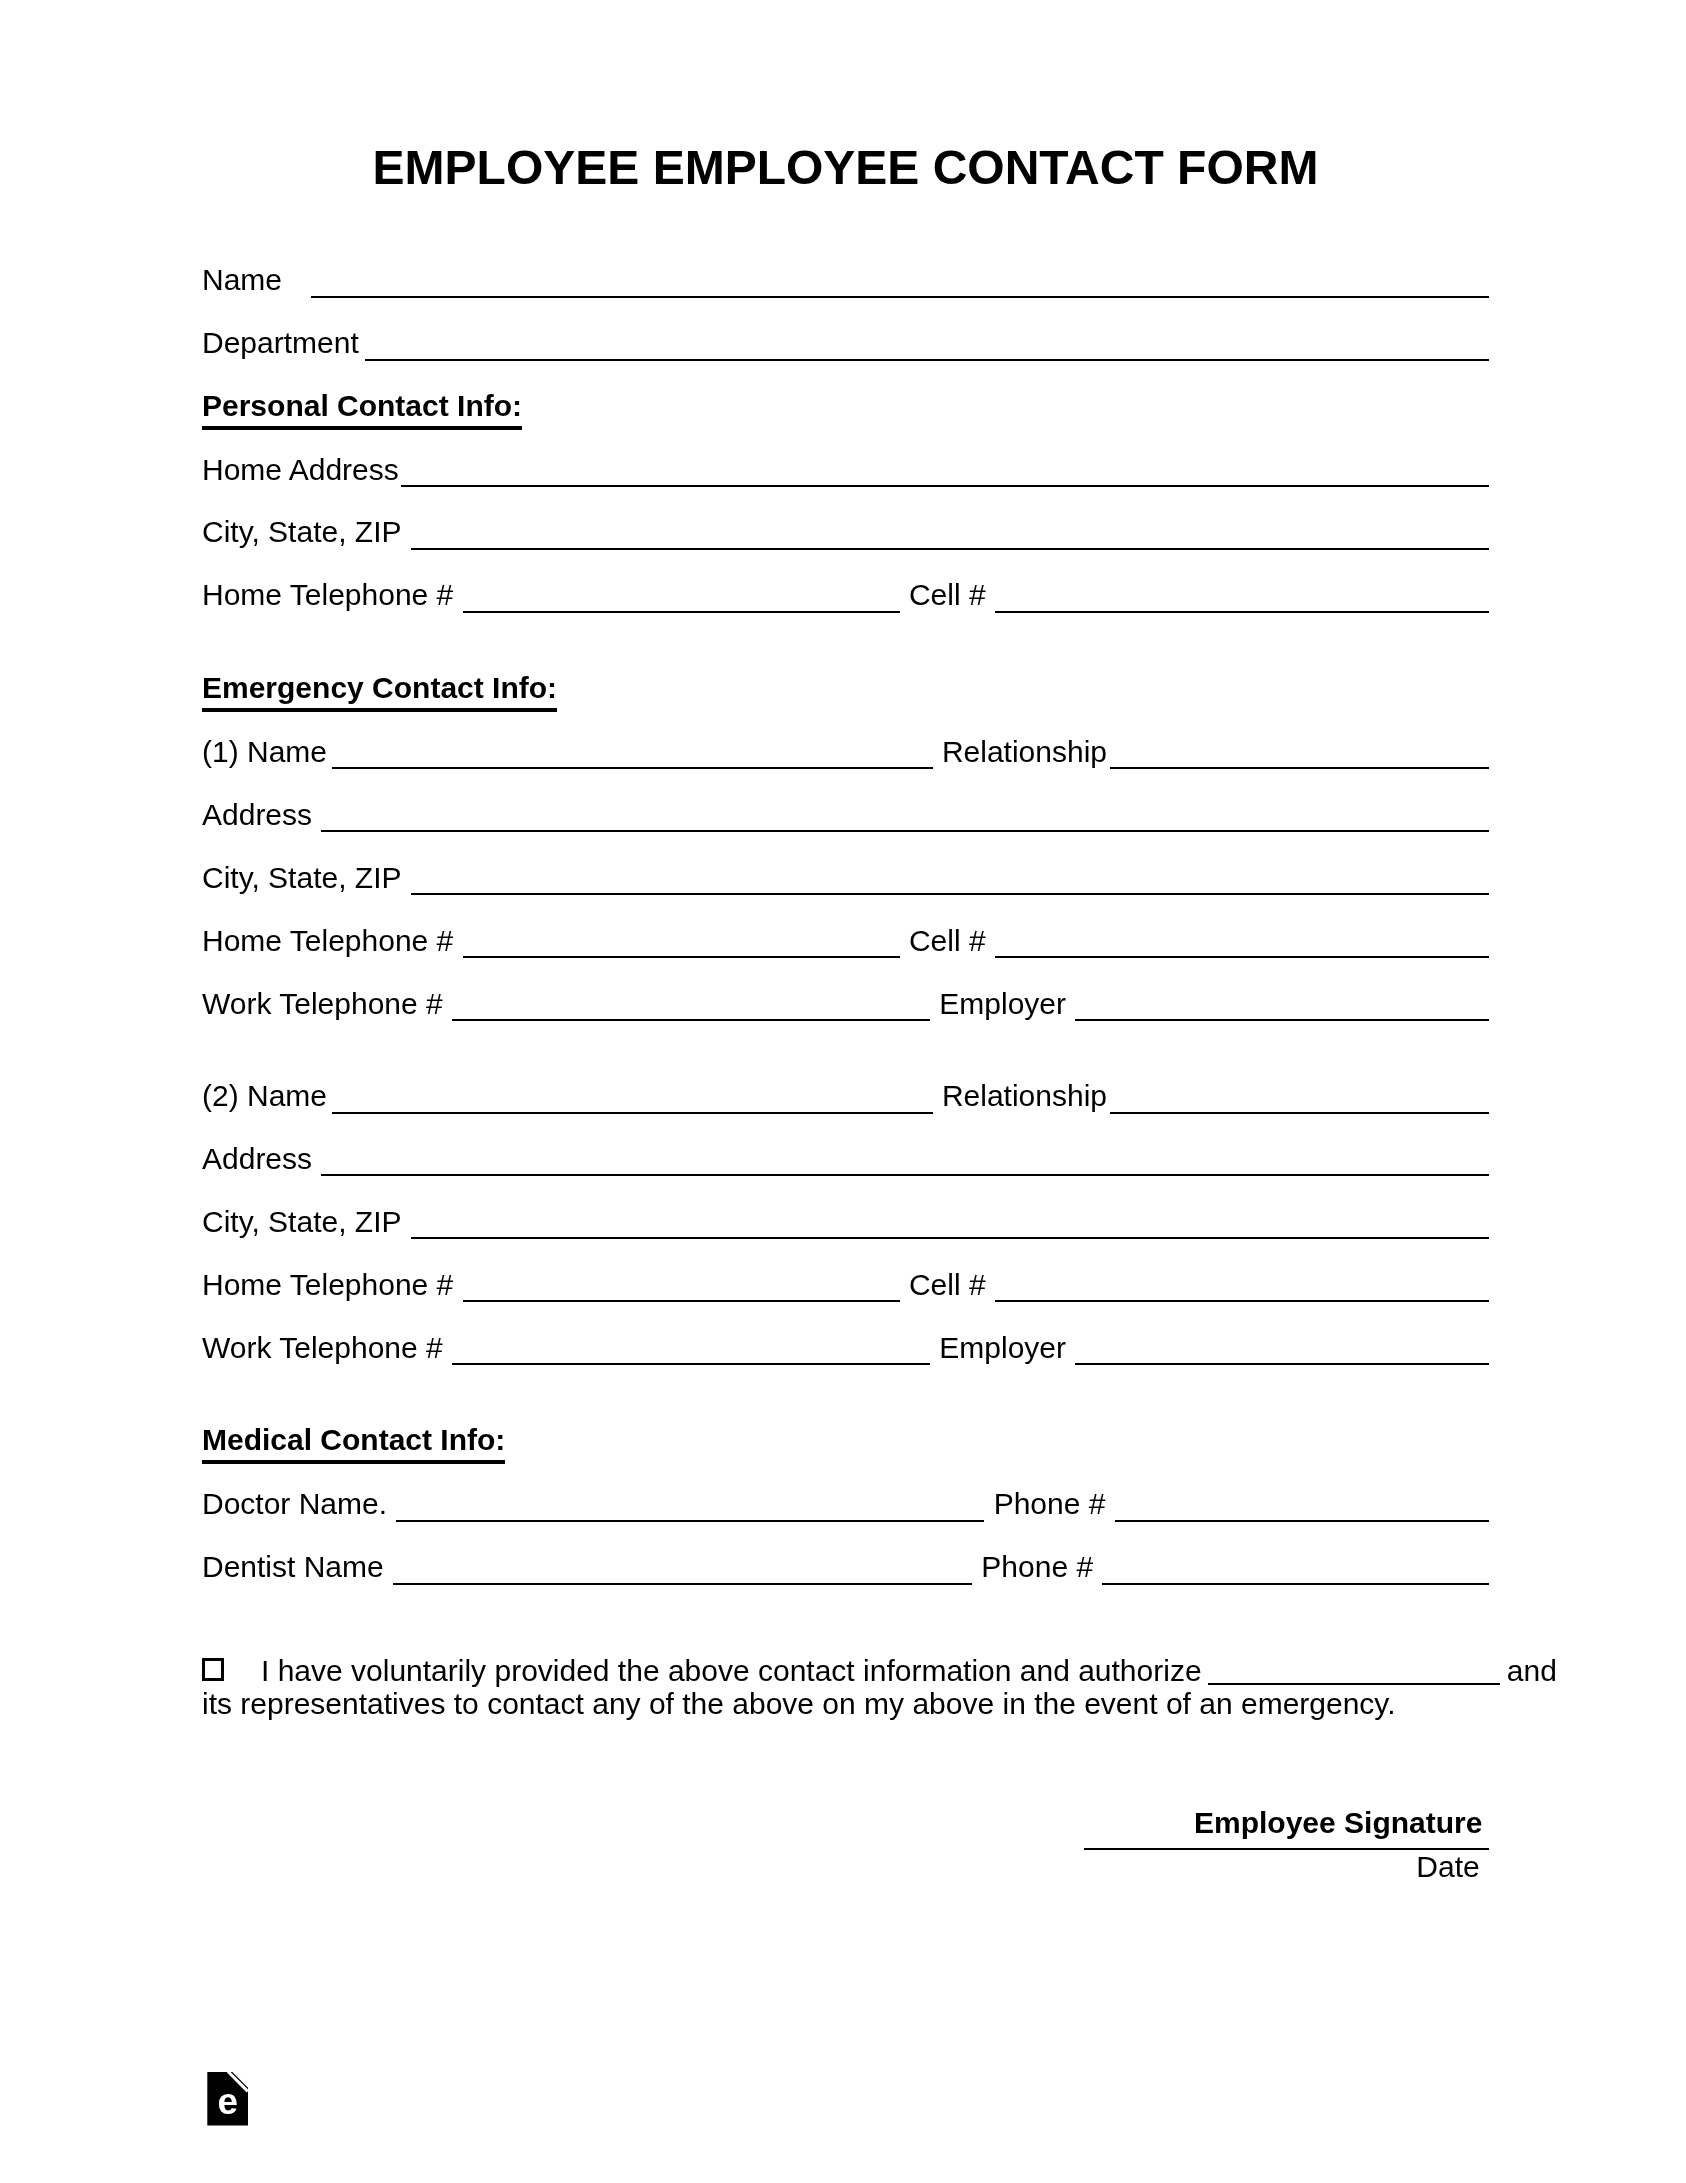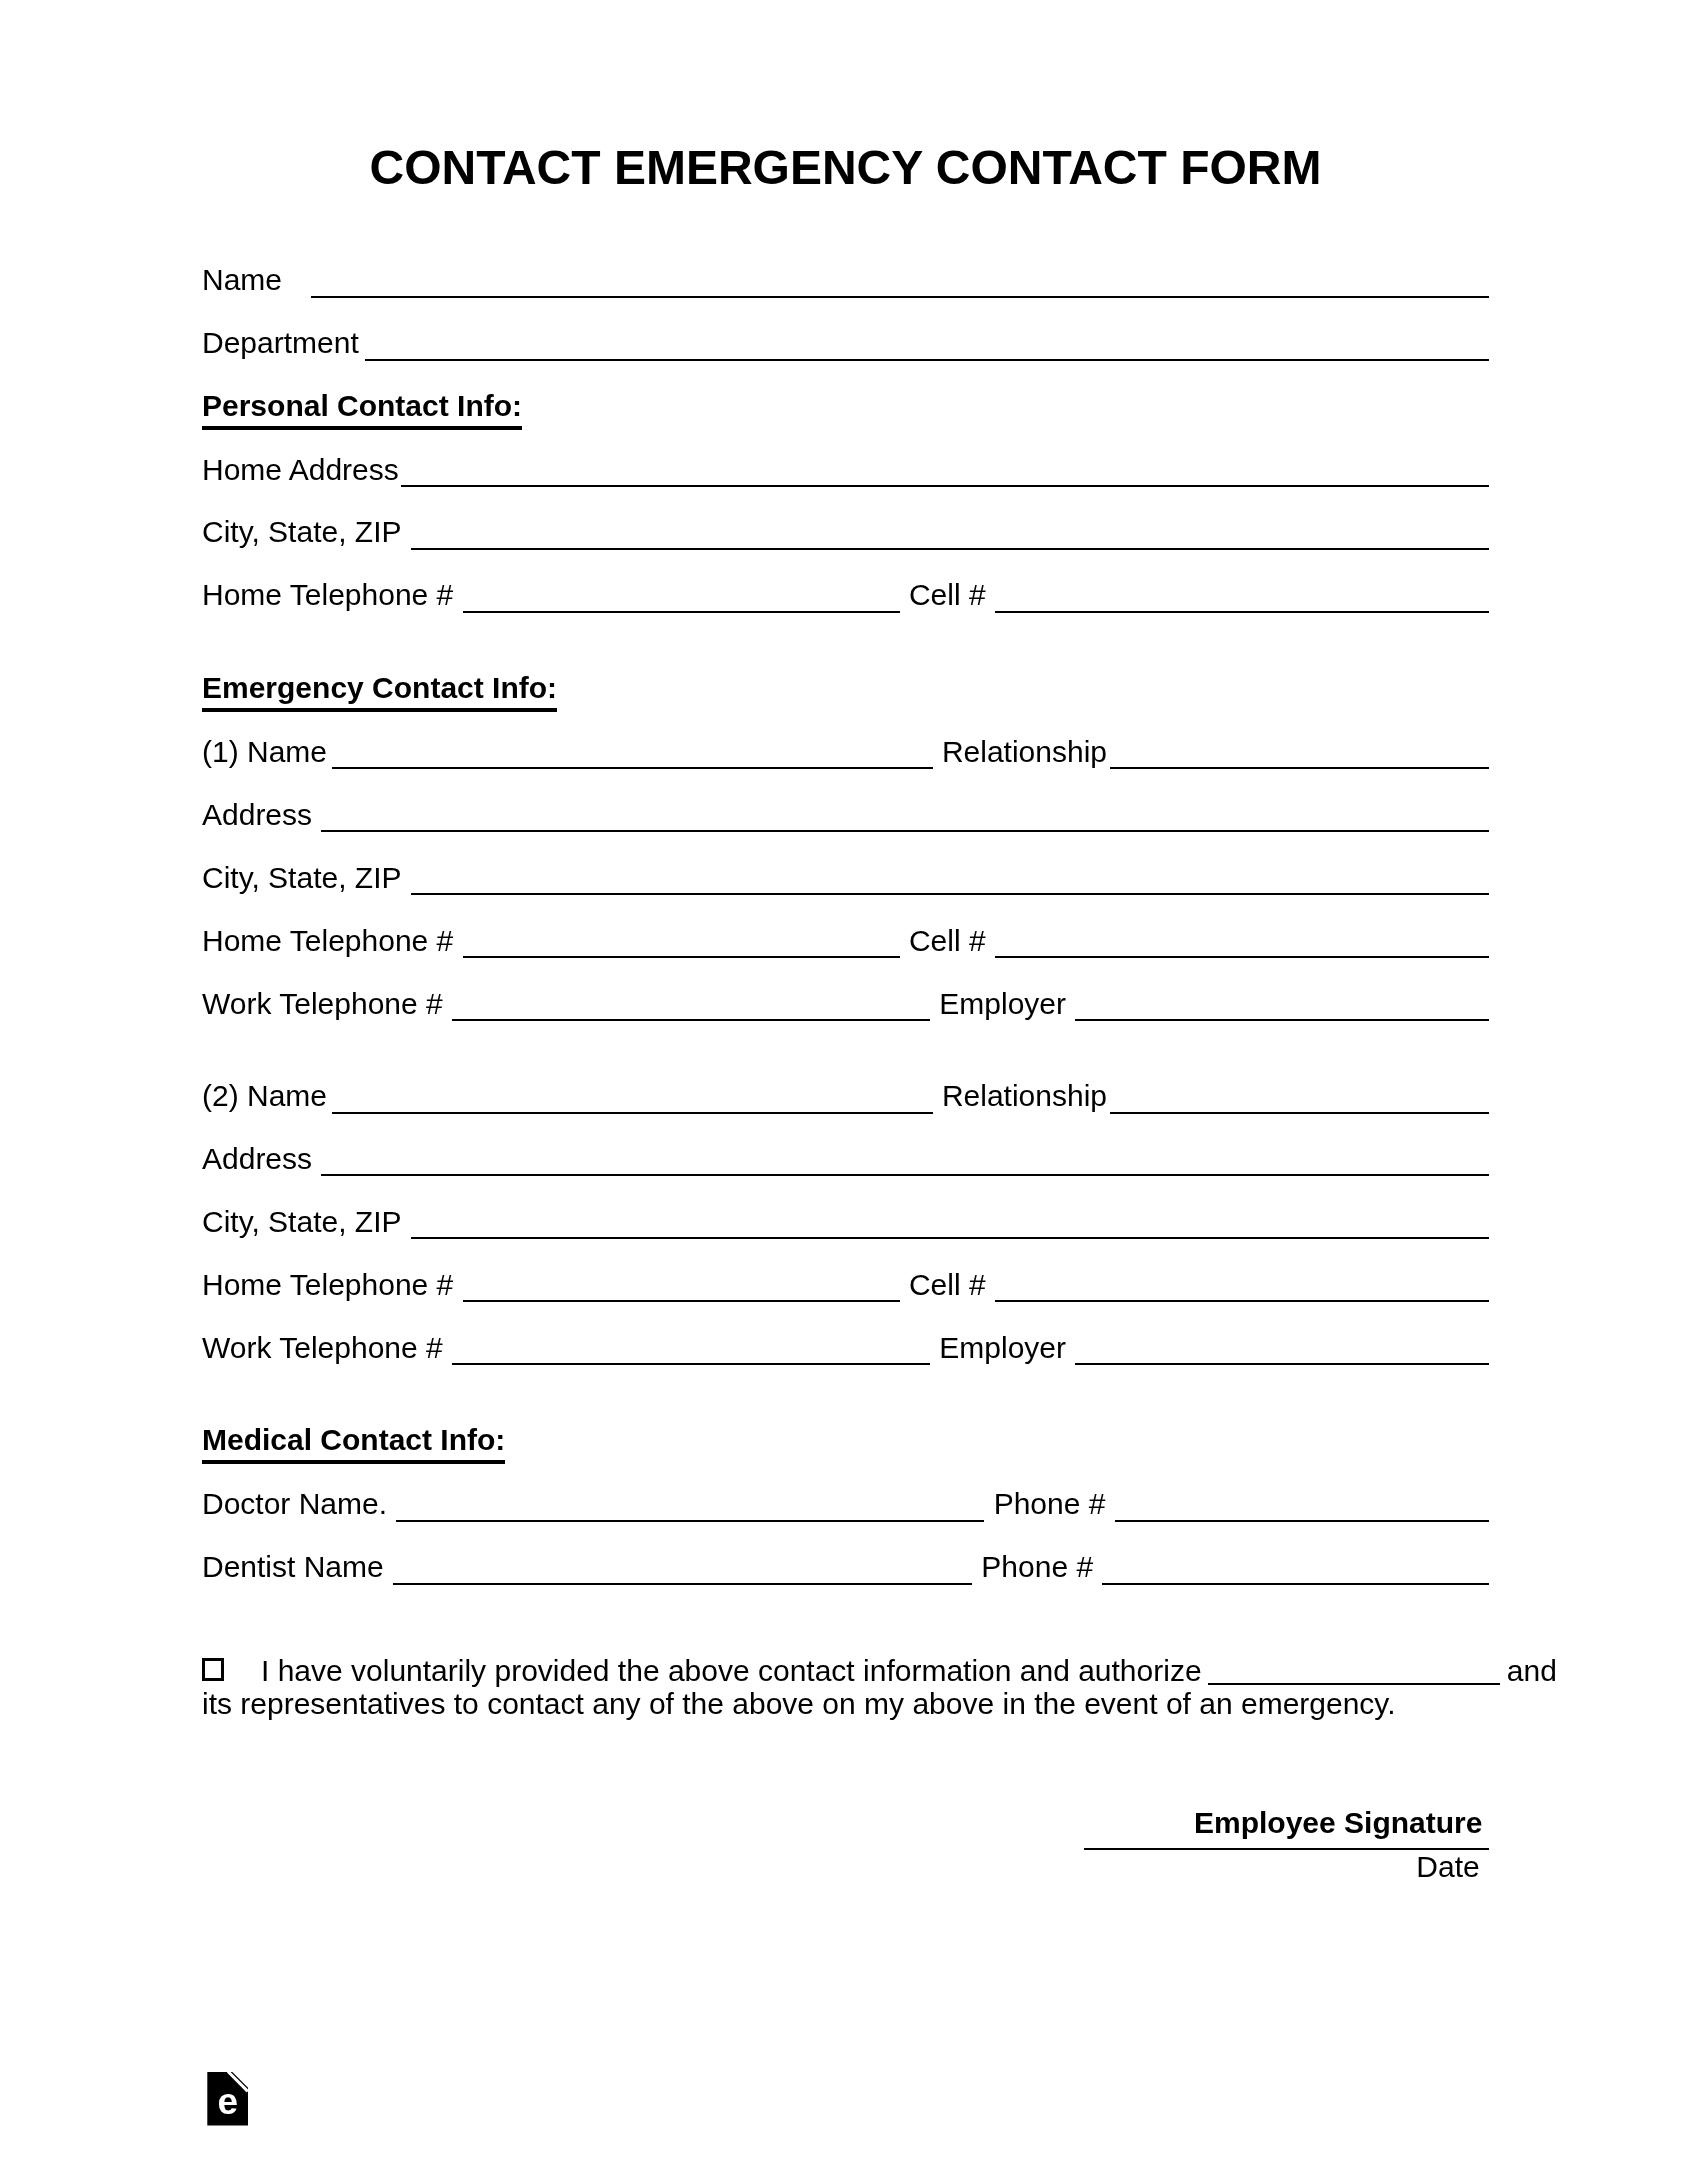--- a/index.html
+++ b/index.html
@@ -115,21 +115,21 @@
     font-size: 37px;
     line-height: 1;
     margin-top: 6.6px;
   }
 </style>
 </head>
 <body>
 
 <div class="page">
 
-  <div class="title">CONTACT EMERGENCY CONTACT FORM</div>
+  <div class="title">EMPLOYEE EMPLOYEE CONTACT FORM</div>
 
   <div class="row mt103">
     <span class="lbl g14">Name</span>
     <div class="fill grow"></div>
   </div>
 
   <div class="row mt43">
     <span class="lbl g10">Department</span>
     <div class="fill grow"></div>
   </div>

